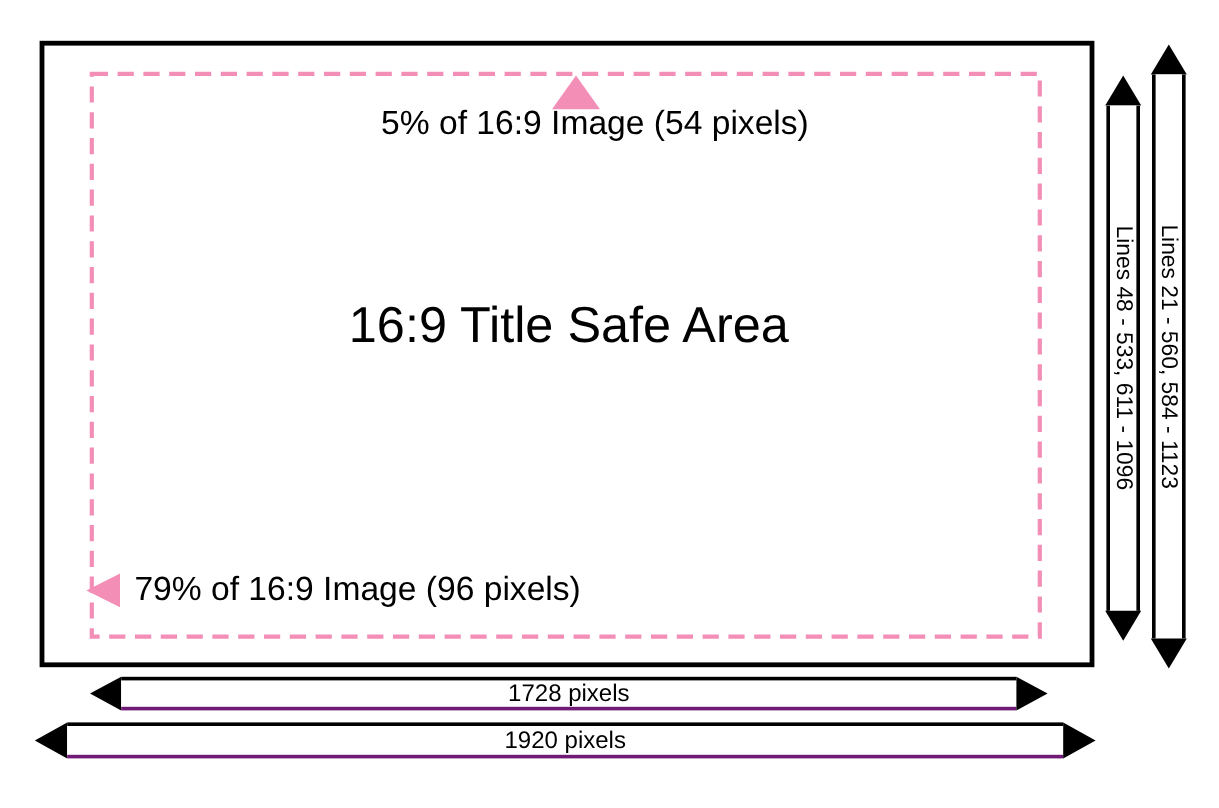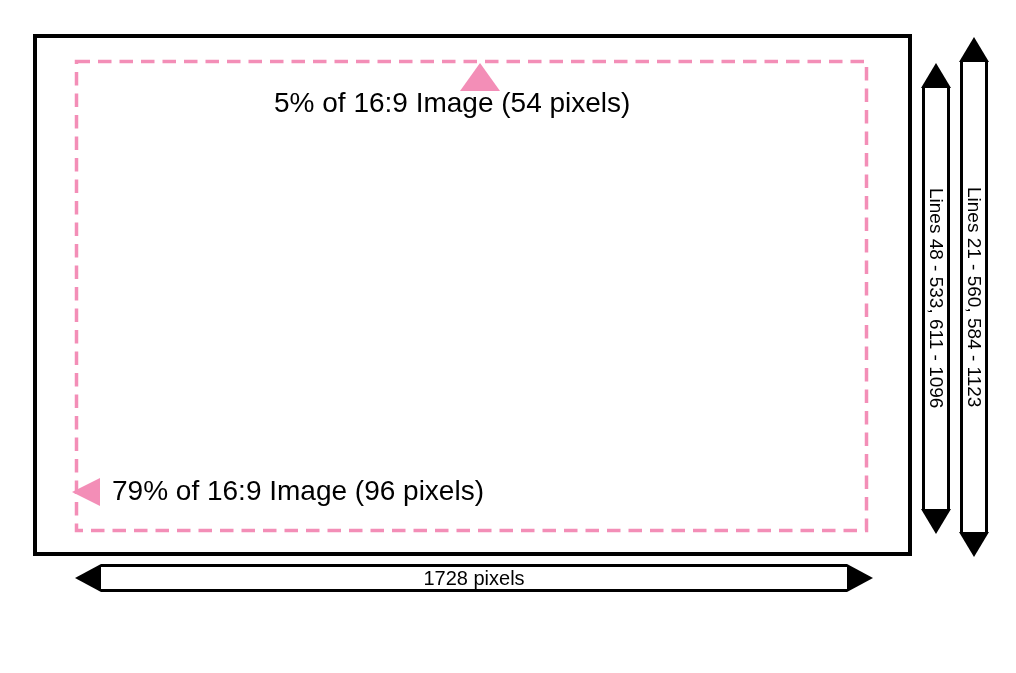--- a/index.html
+++ b/index.html
@@ -19,21 +19,21 @@
 
   
   .title {
     position:absolute; left:174px; top:248px; width:600px;
     text-align:center; font-size:42px; line-height:1.1; white-space:nowrap;
   }
 
   
   .top-label {
     position:absolute; left:274px; top:88px; width:400px;
-    text-align:left; font-size:28px; line-height:1.1; white-space:nowrap;
+    text-align:right; font-size:28px; line-height:1.1; white-space:nowrap;
   }
   .left-label {
     position:absolute; left:112px; top:476px;
     font-size:28px; line-height:1.1; white-space:nowrap;
   }
 
   
   .tri-up {
     position:absolute; left:460px; top:63px; width:0; height:0;
     border-left:20px solid transparent; border-right:20px solid transparent;
@@ -68,36 +68,37 @@
   .h-arrow.full-h { left:29px; top:602px; width:884px; height:30px; }
   .hhead { width:0; height:0; }
   .safe-h .hhead { border-top:14px solid transparent; border-bottom:14px solid transparent; }
   .full-h .hhead { border-top:15px solid transparent; border-bottom:15px solid transparent; }
   .safe-h .hhead.left  { border-right:26px solid #000000; }
   .safe-h .hhead.right { border-left:26px solid #000000; }
   .full-h .hhead.left  { border-right:27px solid #000000; }
   .full-h .hhead.right { border-left:27px solid #000000; }
   .hshaft {
     flex:1; box-sizing:border-box; background:#ffffff;
-    border-top:3px solid #000000; border-bottom:3px solid #000000;
+    border-top:3px solid #000000; border-bottom:3px solid #701a75;
     display:flex; align-items:center; justify-content:center;
     font-size:20px; line-height:1; white-space:nowrap;
   }
 </style>
 </head>
 <body>
 
 <div class="canvas">
 
   <div class="frame"></div>
 
   <svg class="dash-layer" width="1016" height="673" aria-hidden="true">
     <rect x="76.5" y="61.5" width="790" height="469" fill="none" stroke="#F38EB7" stroke-width="3.5" stroke-dasharray="13.5 8"></rect>
   </svg>
 
+  <div class="title">16:9 Title Safe Area</div>
 
   <div class="tri-up"></div>
   <div class="top-label">5% of 16:9 Image (54 pixels)</div>
 
   <div class="tri-left"></div>
   <div class="left-label">79% of 16:9 Image (96 pixels)</div>
 
   <div class="v-arrow safe-v">
     <div class="vhead up"></div>
     <div class="vshaft">
@@ -115,14 +116,21 @@
   </div>
 
   <div class="h-arrow safe-h">
     <div class="hhead left"></div>
     <div class="hshaft">
       <span>1728 pixels</span>
     </div>
     <div class="hhead right"></div>
   </div>
 
+  <div class="h-arrow full-h">
+    <div class="hhead left"></div>
+    <div class="hshaft">
+      <span>1920 pixels</span>
+    </div>
+    <div class="hhead right"></div>
+  </div>
 
 </div>
 
 </body></html>

